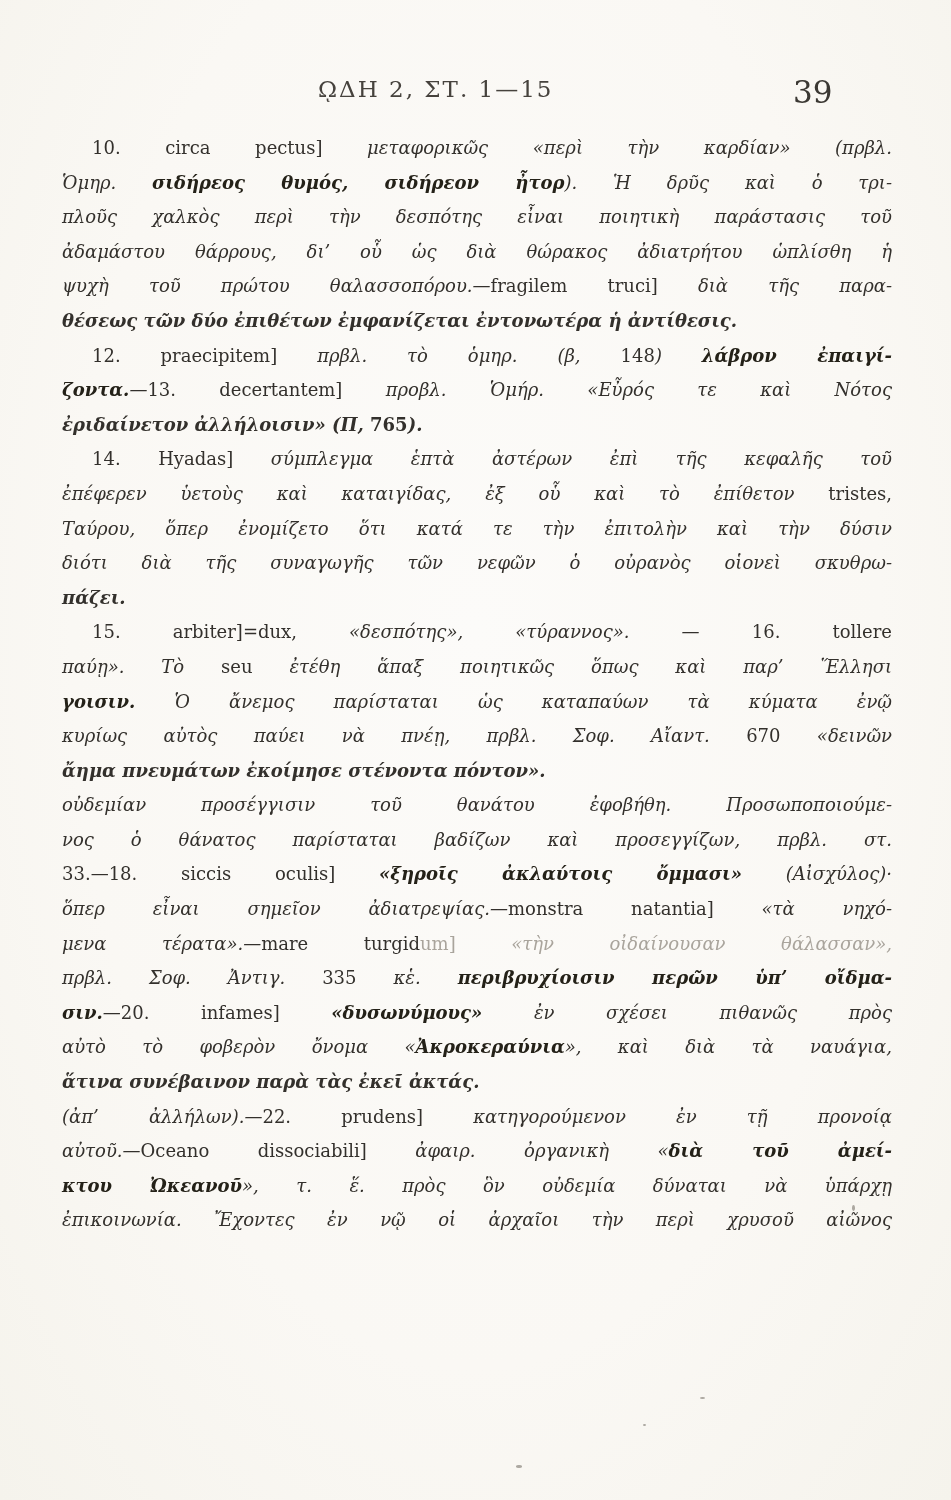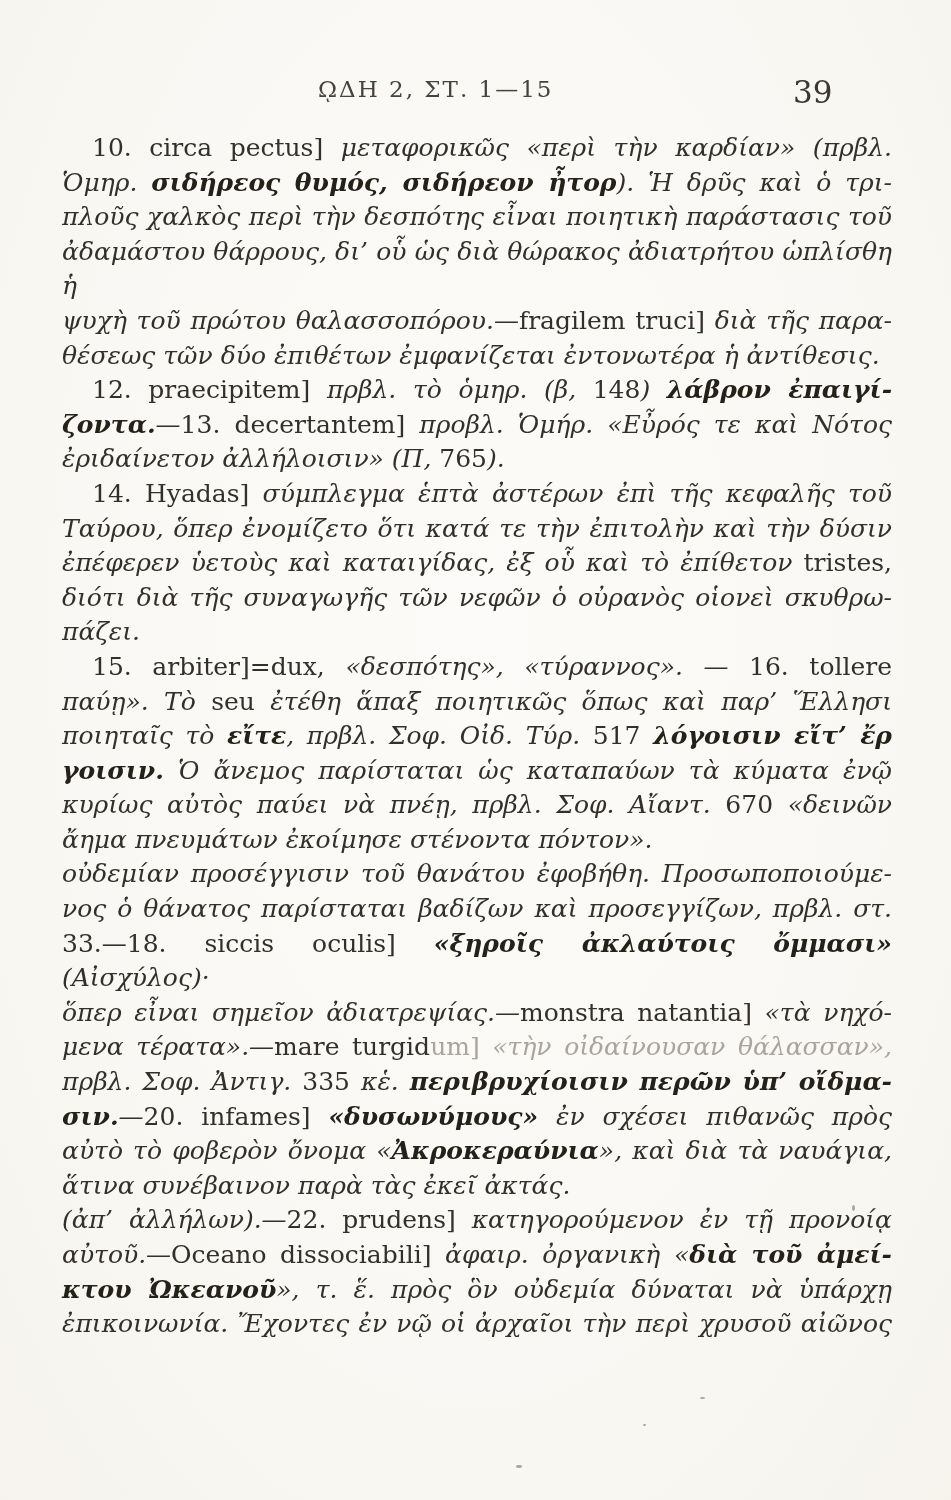--- a/index.html
+++ b/index.html
@@ -35,28 +35,28 @@
     left: 793px; top: -2px;
     font-size: 31px;
     color: #3b3833;
   }
   .text-block {
     position: absolute;
     left: 62px; top: 131px;
     width: 830px;
   }
   .line {
-    font-size: 25px;
+    font-size: 18px;
     line-height: 34.6px;
     text-align: justify;
     text-align-last: justify;
     white-space: normal;
     color: #33302c;
   }
-  .line.end { text-align-last: left; }
+  .line.end { text-align-last: left; font-weight: bold; }
   .line.indent { text-indent: 30px; }
   
   .g { font-style: italic; }
   
   .l { font-style: normal; }
   
   .b { font-style: italic; font-weight: bold; color: #242118; }
   
   .f { color: #a9a49c; }
   .speck {
@@ -80,27 +80,26 @@
       <div class="line indent"><span class="l">10. circa pectus] </span><span class="g">μεταφορικῶς «περὶ τὴν καρδίαν» (πρβλ.</span></div>
       <div class="line"><span class="g">Ὁμηρ. </span><span class="b">σιδήρεος θυμός, σιδήρεον ἦτορ</span><span class="g">). Ἡ δρῦς καὶ ὁ τρι-</span></div>
       <div class="line"><span class="g">πλοῦς χαλκὸς περὶ τὴν δεσπότης εἶναι ποιητικὴ παράστασις τοῦ</span></div>
       <div class="line"><span class="g">ἀδαμάστου θάρρους, δι’ οὗ ὡς διὰ θώρακος ἀδιατρήτου ὡπλίσθη ἡ</span></div>
       <div class="line"><span class="g">ψυχὴ τοῦ πρώτου θαλασσοπόρου.—</span><span class="l">fragilem truci] </span><span class="g">διὰ τῆς παρα-</span></div>
       <div class="line end"><span class="g">θέσεως τῶν δύο ἐπιθέτων ἐμφανίζεται ἐντονωτέρα ἡ ἀντίθεσις.</span></div>
       <div class="line indent"><span class="l">12. praecipitem] </span><span class="g">πρβλ. τὸ ὁμηρ. (β, </span><span class="l">148</span><span class="g">) </span><span class="b">λάβρον ἐπαιγί-</span></div>
       <div class="line"><span class="b">ζοντα.</span><span class="g">—</span><span class="l">13. decertantem] </span><span class="g">προβλ. Ὁμήρ. «Εὖρός τε καὶ Νότος</span></div>
       <div class="line end"><span class="g">ἐριδαίνετον ἀλλήλοισιν» (Π, </span><span class="l">765</span><span class="g">).</span></div>
       <div class="line indent"><span class="l">14. Hyadas] </span><span class="g">σύμπλεγμα ἑπτὰ ἀστέρων ἐπὶ τῆς κεφαλῆς τοῦ</span></div>
+      <div class="line"><span class="g">ἐπέφερεν ὑετοὺς καὶ καταιγίδας, ἐξ οὗ καὶ τὸ ἐπίθετον </span><span class="l">tristes,</span></div>
       <div class="line"><span class="g">Ταύρου, ὅπερ ἐνομίζετο ὅτι κατά τε τὴν ἐπιτολὴν καὶ τὴν δύσιν</span></div>
-      <div class="line"><span class="g">ἐπέφερεν ὑετοὺς καὶ καταιγίδας, ἐξ οὗ καὶ τὸ ἐπίθετον </span><span class="l">tristes,</span></div>
       <div class="line"><span class="g">διότι διὰ τῆς συναγωγῆς τῶν νεφῶν ὁ οὐρανὸς οἱονεὶ σκυθρω-</span></div>
       <div class="line end"><span class="g">πάζει.</span></div>
       <div class="line indent"><span class="l">15. arbiter]=dux, </span><span class="g">«δεσπότης», «τύραννος». — </span><span class="l">16. tollere</span></div>
       <div class="line"><span class="g">παύῃ». Τὸ </span><span class="l">seu</span><span class="g"> ἐτέθη ἅπαξ ποιητικῶς ὅπως καὶ παρ’ Ἕλλησι</span></div>
-      <div class="line"><span class="g">ποιηταῖς τὸ </span><span class="b">εἴτε</span><span class="g">, πρβλ. Σοφ. Οἰδ. Τύρ. </span><span class="l">517 </span><span class="b">λόγοισιν εἴτ’ ἔρ</span></div>
       <div class="line"><span class="b">γοισιν.</span><span class="g"> Ὁ ἄνεμος παρίσταται ὡς καταπαύων τὰ κύματα ἐνῷ</span></div>
       <div class="line"><span class="g">κυρίως αὐτὸς παύει νὰ πνέῃ, πρβλ. Σοφ. Αἴαντ. </span><span class="l">670</span><span class="g"> «δεινῶν</span></div>
       <div class="line end"><span class="g">ἄημα πνευμάτων ἐκοίμησε στένοντα πόντον».</span></div>
       <div class="line"><span class="g">οὐδεμίαν προσέγγισιν τοῦ θανάτου ἐφοβήθη. Προσωποποιούμε-</span></div>
       <div class="line"><span class="g">νος ὁ θάνατος παρίσταται βαδίζων καὶ προσεγγίζων, πρβλ. στ.</span></div>
       <div class="line"><span class="l">33.—18. siccis oculis] </span><span class="b">«ξηροῖς ἀκλαύτοις ὄμμασι»</span><span class="g"> (Αἰσχύλος)·</span></div>
       <div class="line"><span class="g">ὅπερ εἶναι σημεῖον ἀδιατρεψίας.—</span><span class="l">monstra natantia] </span><span class="g">«τὰ νηχό-</span></div>
       <div class="line"><span class="g">μενα τέρατα».—</span><span class="l">mare turgid</span><span class="l f">um] </span><span class="g f">«τὴν οἰδαίνουσαν θάλασσαν»,</span></div>
       <div class="line"><span class="g">πρβλ. Σοφ. Ἀντιγ. </span><span class="l">335</span><span class="g"> κἑ. </span><span class="b">περιβρυχίοισιν περῶν ὑπ’ οἴδμα-</span></div>
       <div class="line"><span class="b">σιν.</span><span class="g">—</span><span class="l">20. infames] </span><span class="b">«δυσωνύμους»</span><span class="g"> ἐν σχέσει πιθανῶς πρὸς</span></div>

